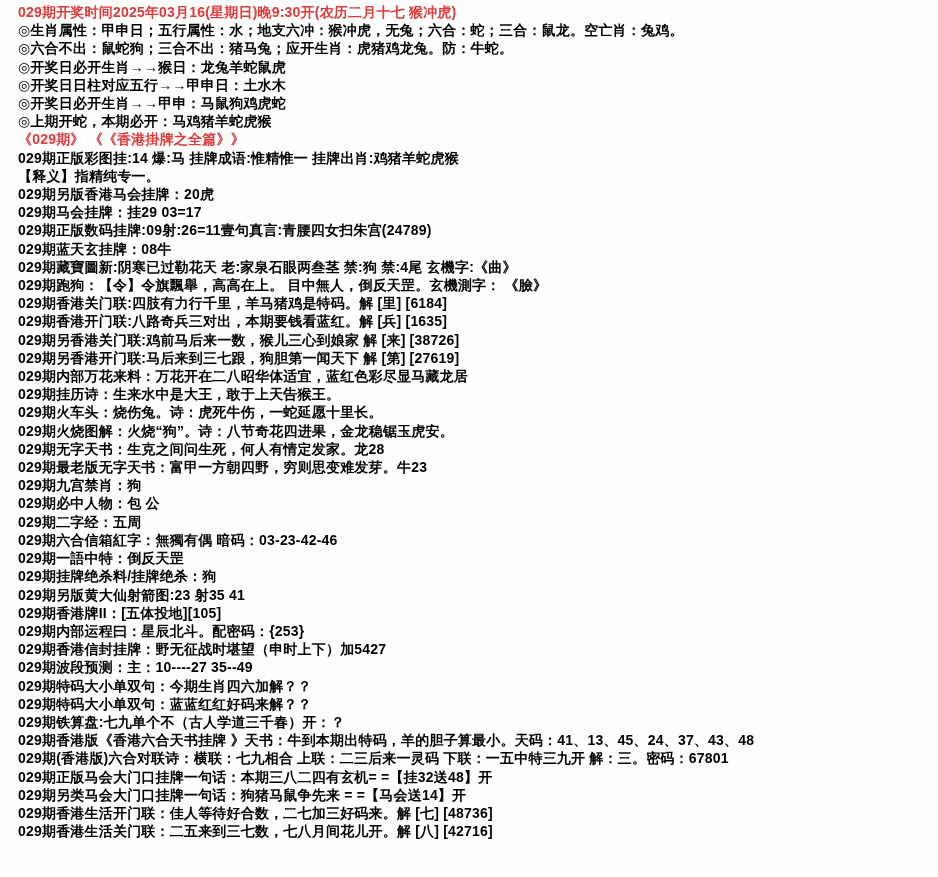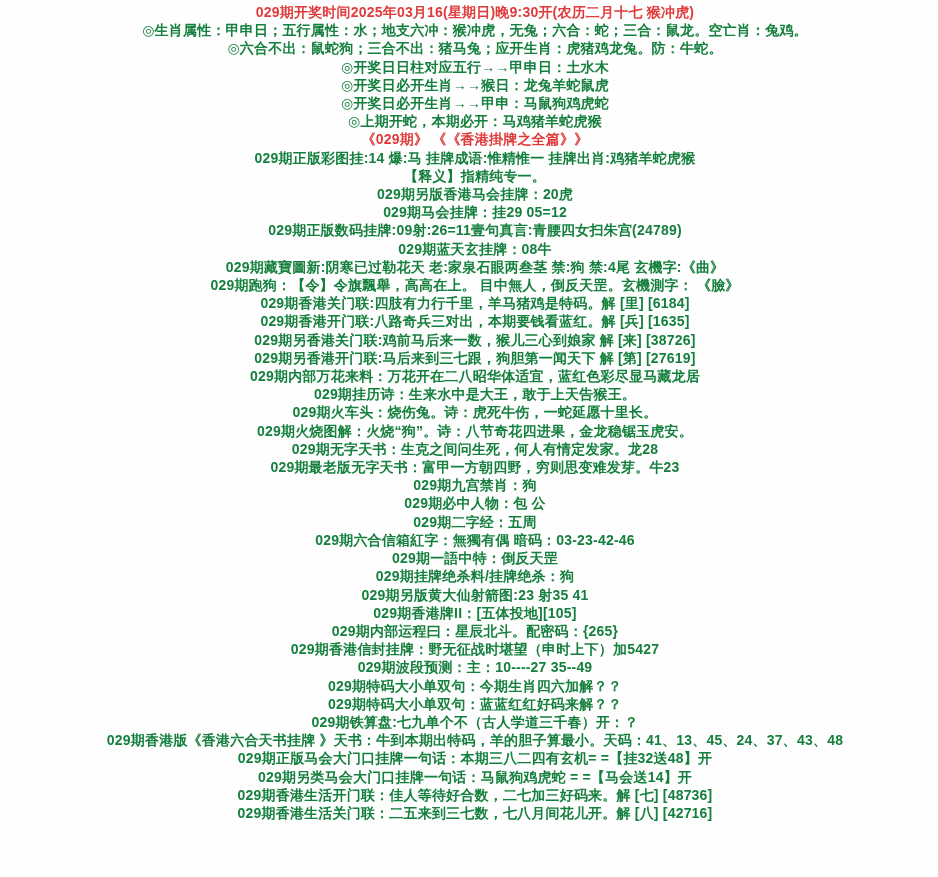--- a/index.html
+++ b/index.html
@@ -10,51 +10,50 @@
   .page {
     position: relative;
     width: 938px;
     height: 877px;
     background: #fefefe;
     overflow: hidden;
     font-family: "Liberation Sans", "DejaVu Sans", sans-serif;
   }
   .doc {
     padding: 3px 6px 0 18px;
-    text-align: center;
   }
   .line {
     font-size: 14px;
     font-weight: bold;
     line-height: 18.2px;
-    color: #15803d;
+    color: #000000;
     white-space: nowrap;
     letter-spacing: 0.2px;
   }
   .line.red {
     color: #e03a3a;
   }
 </style>
 </head>
 <body>
 
 <div class="page">
   <div class="doc">
       <div class="line red">029期开奖时间2025年03月16(星期日)晚9:30开(农历二月十七 猴冲虎)</div>
       <div class="line">◎生肖属性：甲申日；五行属性：水；地支六冲：猴冲虎，无兔；六合：蛇；三合：鼠龙。空亡肖：兔鸡。</div>
       <div class="line">◎六合不出：鼠蛇狗；三合不出：猪马兔；应开生肖：虎猪鸡龙兔。防：牛蛇。</div>
+      <div class="line">◎开奖日必开生肖→→猴日：龙兔羊蛇鼠虎</div>
       <div class="line">◎开奖日日柱对应五行→→甲申日：土水木</div>
-      <div class="line">◎开奖日必开生肖→→猴日：龙兔羊蛇鼠虎</div>
       <div class="line">◎开奖日必开生肖→→甲申：马鼠狗鸡虎蛇</div>
       <div class="line">◎上期开蛇，本期必开：马鸡猪羊蛇虎猴</div>
       <div class="line red">《029期》 《《香港掛牌之全篇》》</div>
       <div class="line">029期正版彩图挂:14 爆:马 挂牌成语:惟精惟一 挂牌出肖:鸡猪羊蛇虎猴</div>
       <div class="line">【释义】指精纯专一。</div>
       <div class="line">029期另版香港马会挂牌：20虎</div>
-      <div class="line">029期马会挂牌：挂29 05=12</div>
+      <div class="line">029期马会挂牌：挂29 03=17</div>
       <div class="line">029期正版数码挂牌:09射:26=11壹句真言:青腰四女扫朱宫(24789)</div>
       <div class="line">029期蓝天玄挂牌：08牛</div>
       <div class="line">029期藏寶圖新:阴寒已过勒花天 老:家泉石眼两叁茎 禁:狗 禁:4尾 玄機字:《曲》</div>
       <div class="line">029期跑狗：【令】令旗飄舉，高高在上。 目中無人，倒反天罡。玄機測字： 《臉》</div>
       <div class="line">029期香港关门联:四肢有力行千里，羊马猪鸡是特码。解 [里] [6184]</div>
       <div class="line">029期香港开门联:八路奇兵三对出，本期要钱看蓝红。解 [兵] [1635]</div>
       <div class="line">029期另香港关门联:鸡前马后来一数，猴儿三心到娘家 解 [来] [38726]</div>
       <div class="line">029期另香港开门联:马后来到三七跟，狗胆第一闻天下 解 [第] [27619]</div>
       <div class="line">029期内部万花来料：万花开在二八昭华体适宜，蓝红色彩尽显马藏龙居</div>
       <div class="line">029期挂历诗：生来水中是大王，敢于上天告猴王。</div>
@@ -63,25 +62,26 @@
       <div class="line">029期无字天书：生克之间问生死，何人有情定发家。龙28</div>
       <div class="line">029期最老版无字天书：富甲一方朝四野，穷则思变难发芽。牛23</div>
       <div class="line">029期九宫禁肖：狗</div>
       <div class="line">029期必中人物：包 公</div>
       <div class="line">029期二字经：五周</div>
       <div class="line">029期六合信箱紅字：無獨有偶 暗码：03-23-42-46</div>
       <div class="line">029期一語中特：倒反天罡</div>
       <div class="line">029期挂牌绝杀料/挂牌绝杀：狗</div>
       <div class="line">029期另版黄大仙射箭图:23 射35 41</div>
       <div class="line">029期香港牌II：[五体投地][105]</div>
-      <div class="line">029期内部运程曰：星辰北斗。配密码：{265}</div>
+      <div class="line">029期内部运程曰：星辰北斗。配密码：{253}</div>
       <div class="line">029期香港信封挂牌：野无征战时堪望（申时上下）加5427</div>
       <div class="line">029期波段预测：主：10----27 35--49</div>
       <div class="line">029期特码大小单双句：今期生肖四六加解？？</div>
       <div class="line">029期特码大小单双句：蓝蓝红红好码来解？？</div>
       <div class="line">029期铁算盘:七九单个不（古人学道三千春）开：？</div>
       <div class="line">029期香港版《香港六合天书挂牌 》天书：牛到本期出特码，羊的胆子算最小。天码：41、13、45、24、37、43、48</div>
+      <div class="line">029期(香港版)六合对联诗：横联：七九相合 上联：二三后来一灵码 下联：一五中特三九开 解：三。密码：67801</div>
       <div class="line">029期正版马会大门口挂牌一句话：本期三八二四有玄机= =【挂32送48】开</div>
-      <div class="line">029期另类马会大门口挂牌一句话：马鼠狗鸡虎蛇 = =【马会送14】开</div>
+      <div class="line">029期另类马会大门口挂牌一句话：狗猪马鼠争先来 = =【马会送14】开</div>
       <div class="line">029期香港生活开门联：佳人等待好合数，二七加三好码来。解 [七] [48736]</div>
       <div class="line">029期香港生活关门联：二五来到三七数，七八月间花儿开。解 [八] [42716]</div>
     </div>
 </div>
 
 </body></html>

